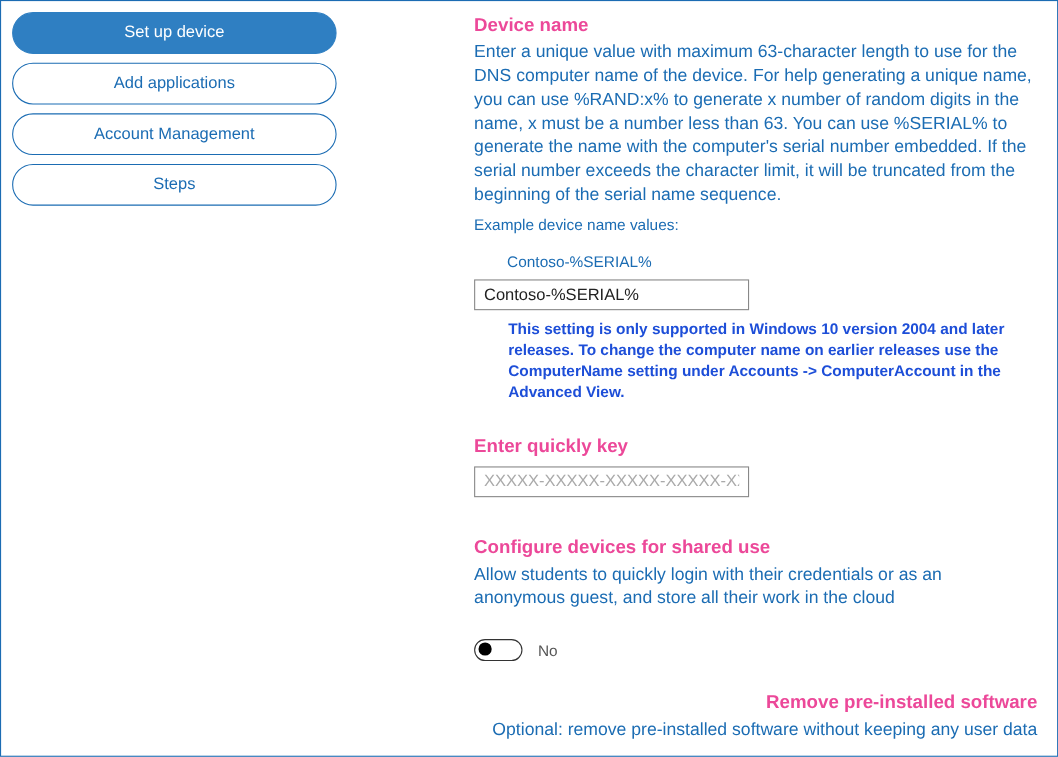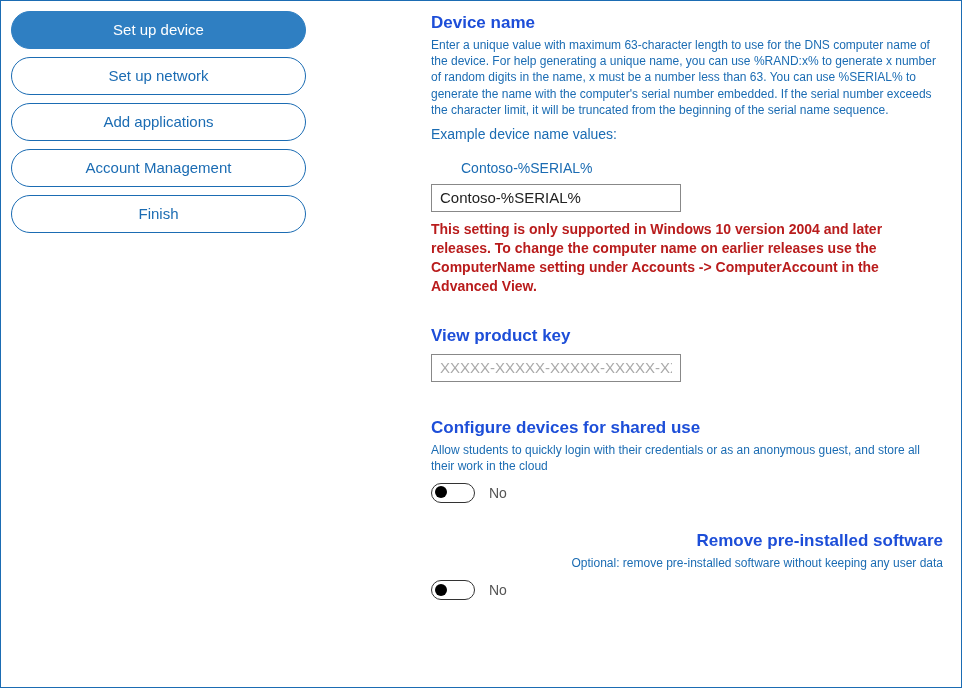--- a/index.html
+++ b/index.html
@@ -47,25 +47,25 @@
   }
   .right {
     flex: 1;
     padding-left: 100px;
     padding-top: 2px;
     color: #1b6cb3;
   }
   .section-title {
     font-size: 17px;
     font-weight: 600;
-    color: #1d4ed8;
+    color: #ec4899;
     margin-bottom: 4px;
   }
   .section-desc {
-    font-size: 12px;
+    font-size: 16px;
     color: #1b6cb3;
     line-height: 1.35;
     margin-bottom: 8px;
   }
   .example-label {
     font-size: 14px;
     color: #1b6cb3;
     margin-bottom: 18px;
   }
   .example-value {
@@ -84,32 +84,33 @@
     color: #222;
     margin-top: 4px;
     margin-bottom: 8px;
   }
   .text-input::placeholder {
     color: #aaa;
   }
   .bold-note {
     font-size: 14px;
     font-weight: 700;
-    color: #b91c1c;
+    color: #1d4ed8;
     line-height: 1.35;
     margin-bottom: 30px;
+    margin-left: 31px;
   }
   .section {
     margin-bottom: 28px;
   }
   .toggle-row {
     display: flex;
     align-items: center;
     gap: 14px;
-    margin-top: 9px;
+    margin-top: 26px;
   }
   .toggle {
     width: 44px;
     height: 20px;
     border: 1.5px solid #333;
     border-radius: 11px;
     background: #fff;
     position: relative;
     cursor: pointer;
   }
@@ -125,39 +126,38 @@
   .toggle-label {
     font-size: 14px;
     color: #555;
   }
 </style>
 </head>
 <body>
 
 <div class="left">
   <button class="step-btn active">Set up device</button>
-  <button class="step-btn">Set up network</button>
   <button class="step-btn">Add applications</button>
   <button class="step-btn">Account Management</button>
-  <button class="step-btn">Finish</button>
+  <button class="step-btn">Steps</button>
 </div>
 
 <div class="right">
 
   <div class="section">
     <div class="section-title">Device name</div>
     <div class="section-desc">Enter a unique value with maximum 63-character length to use for the DNS computer name of the device. For help generating a unique name, you can use %RAND:x% to generate x number of random digits in the name, x must be a number less than 63. You can use %SERIAL% to generate the name with the computer's serial number embedded. If the serial number exceeds the character limit, it will be truncated from the beginning of the serial name sequence.</div>
     <div class="example-label">Example device name values:</div>
     <div class="example-value">Contoso-%SERIAL%</div>
     <input class="text-input" type="text" value="Contoso-%SERIAL%" style="">
     <div class="bold-note">This setting is only supported in Windows 10 version 2004 and later releases. To change the computer name on earlier releases use the ComputerName setting under Accounts -&gt; ComputerAccount in the Advanced View.</div>
   </div>
 
   <div class="section">
-    <div class="section-title">View product key</div>
+    <div class="section-title">Enter quickly key</div>
     <input class="text-input" type="text" placeholder="XXXXX-XXXXX-XXXXX-XXXXX-XXXXX" style="">
   </div>
 
   <div class="section">
     <div class="section-title">Configure devices for shared use</div>
     <div class="section-desc">Allow students to quickly login with their credentials or as an anonymous guest, and store all their work in the cloud</div>
     <div class="toggle-row">
       <div class="toggle">
         <div class="toggle-knob"></div>
       </div>

